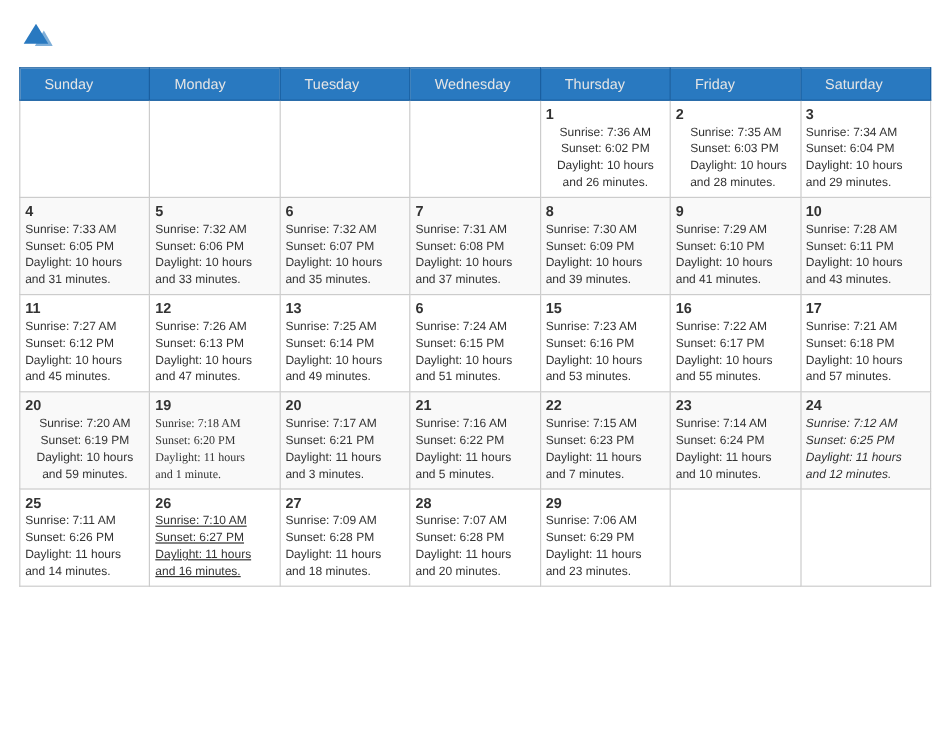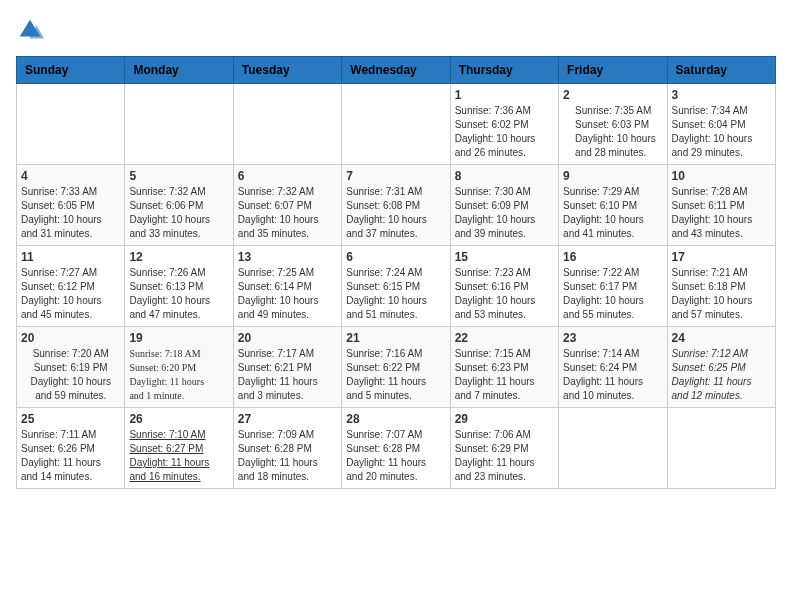--- a/index.html
+++ b/index.html
@@ -46,25 +46,25 @@
       font-size: 16px;
       color: #555;
     }
     table {
       width: 100%;
       border-collapse: collapse;
       font-size: 11px;
     }
     thead tr th {
       background-color: #2979c0;
-      color: #000000;
-      padding: 6px 8px;
+      color: #e5e5e5;
+      padding: 6px 20px;
       text-align: left;
       font-size: 12px;
-      font-weight: bold;
+      font-weight: normal;
       border: 1px solid #1a5fa0;
     }
     tbody tr td {
       border: 1px solid #ccc;
       padding: 4px 4px;
       vertical-align: top;
       width: calc(100% / 7);
       height: 80px;
       background: #fff;
     }
@@ -119,21 +119,21 @@
       </tr>
   </thead>
   <tbody id="calendar-body">
   <tr>
         <td class="empty-cell"></td>
         <td class="empty-cell"></td>
         <td class="empty-cell"></td>
         <td class="empty-cell"></td>
         <td>
           <div class="day-number">1</div>
-          <div class="day-info" style="white-space: pre-line;">Sunrise: 7:36 AM
+          <div class="day-info" style="white-space: pre-line; text-align: center;">Sunrise: 7:36 AM
 Sunset: 6:02 PM
 Daylight: 10 hours
 and 26 minutes.</div>
         </td>
         <td>
           <div class="day-number">2</div>
           <div class="day-info" style="white-space: pre-line; margin-left: 12px;">Sunrise: 7:35 AM
 Sunset: 6:03 PM
 Daylight: 10 hours
 and 28 minutes.</div>

